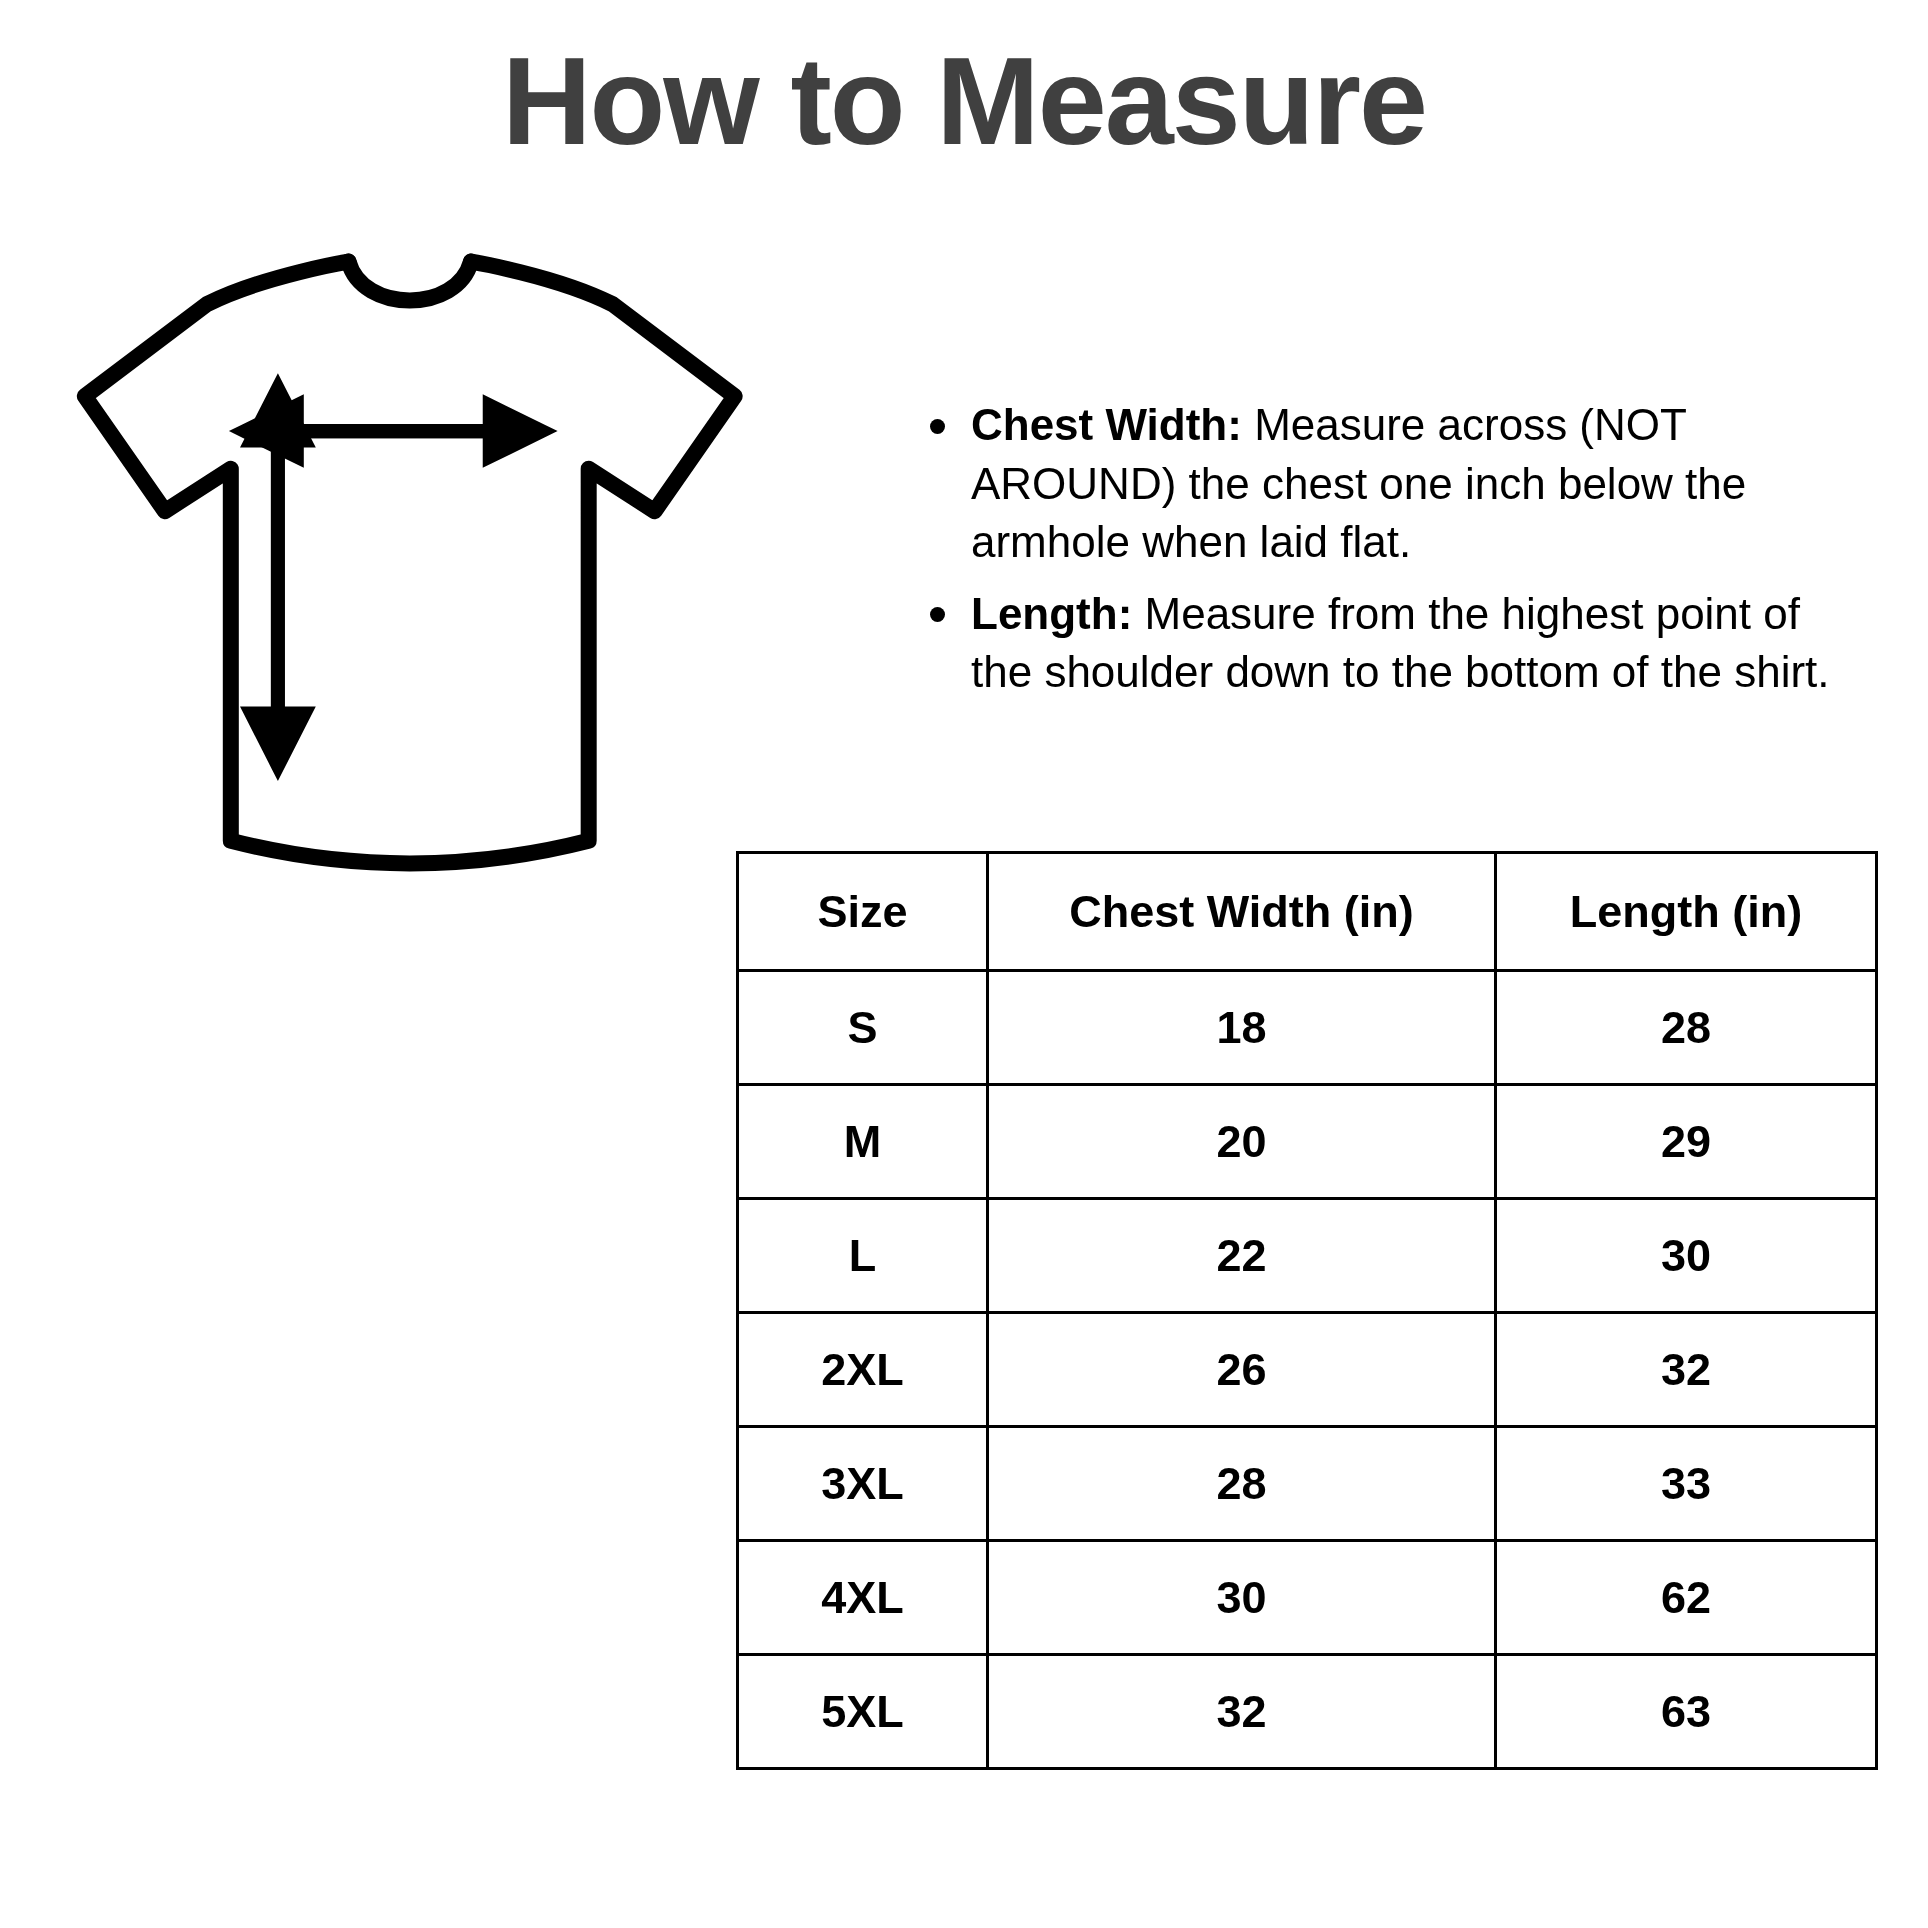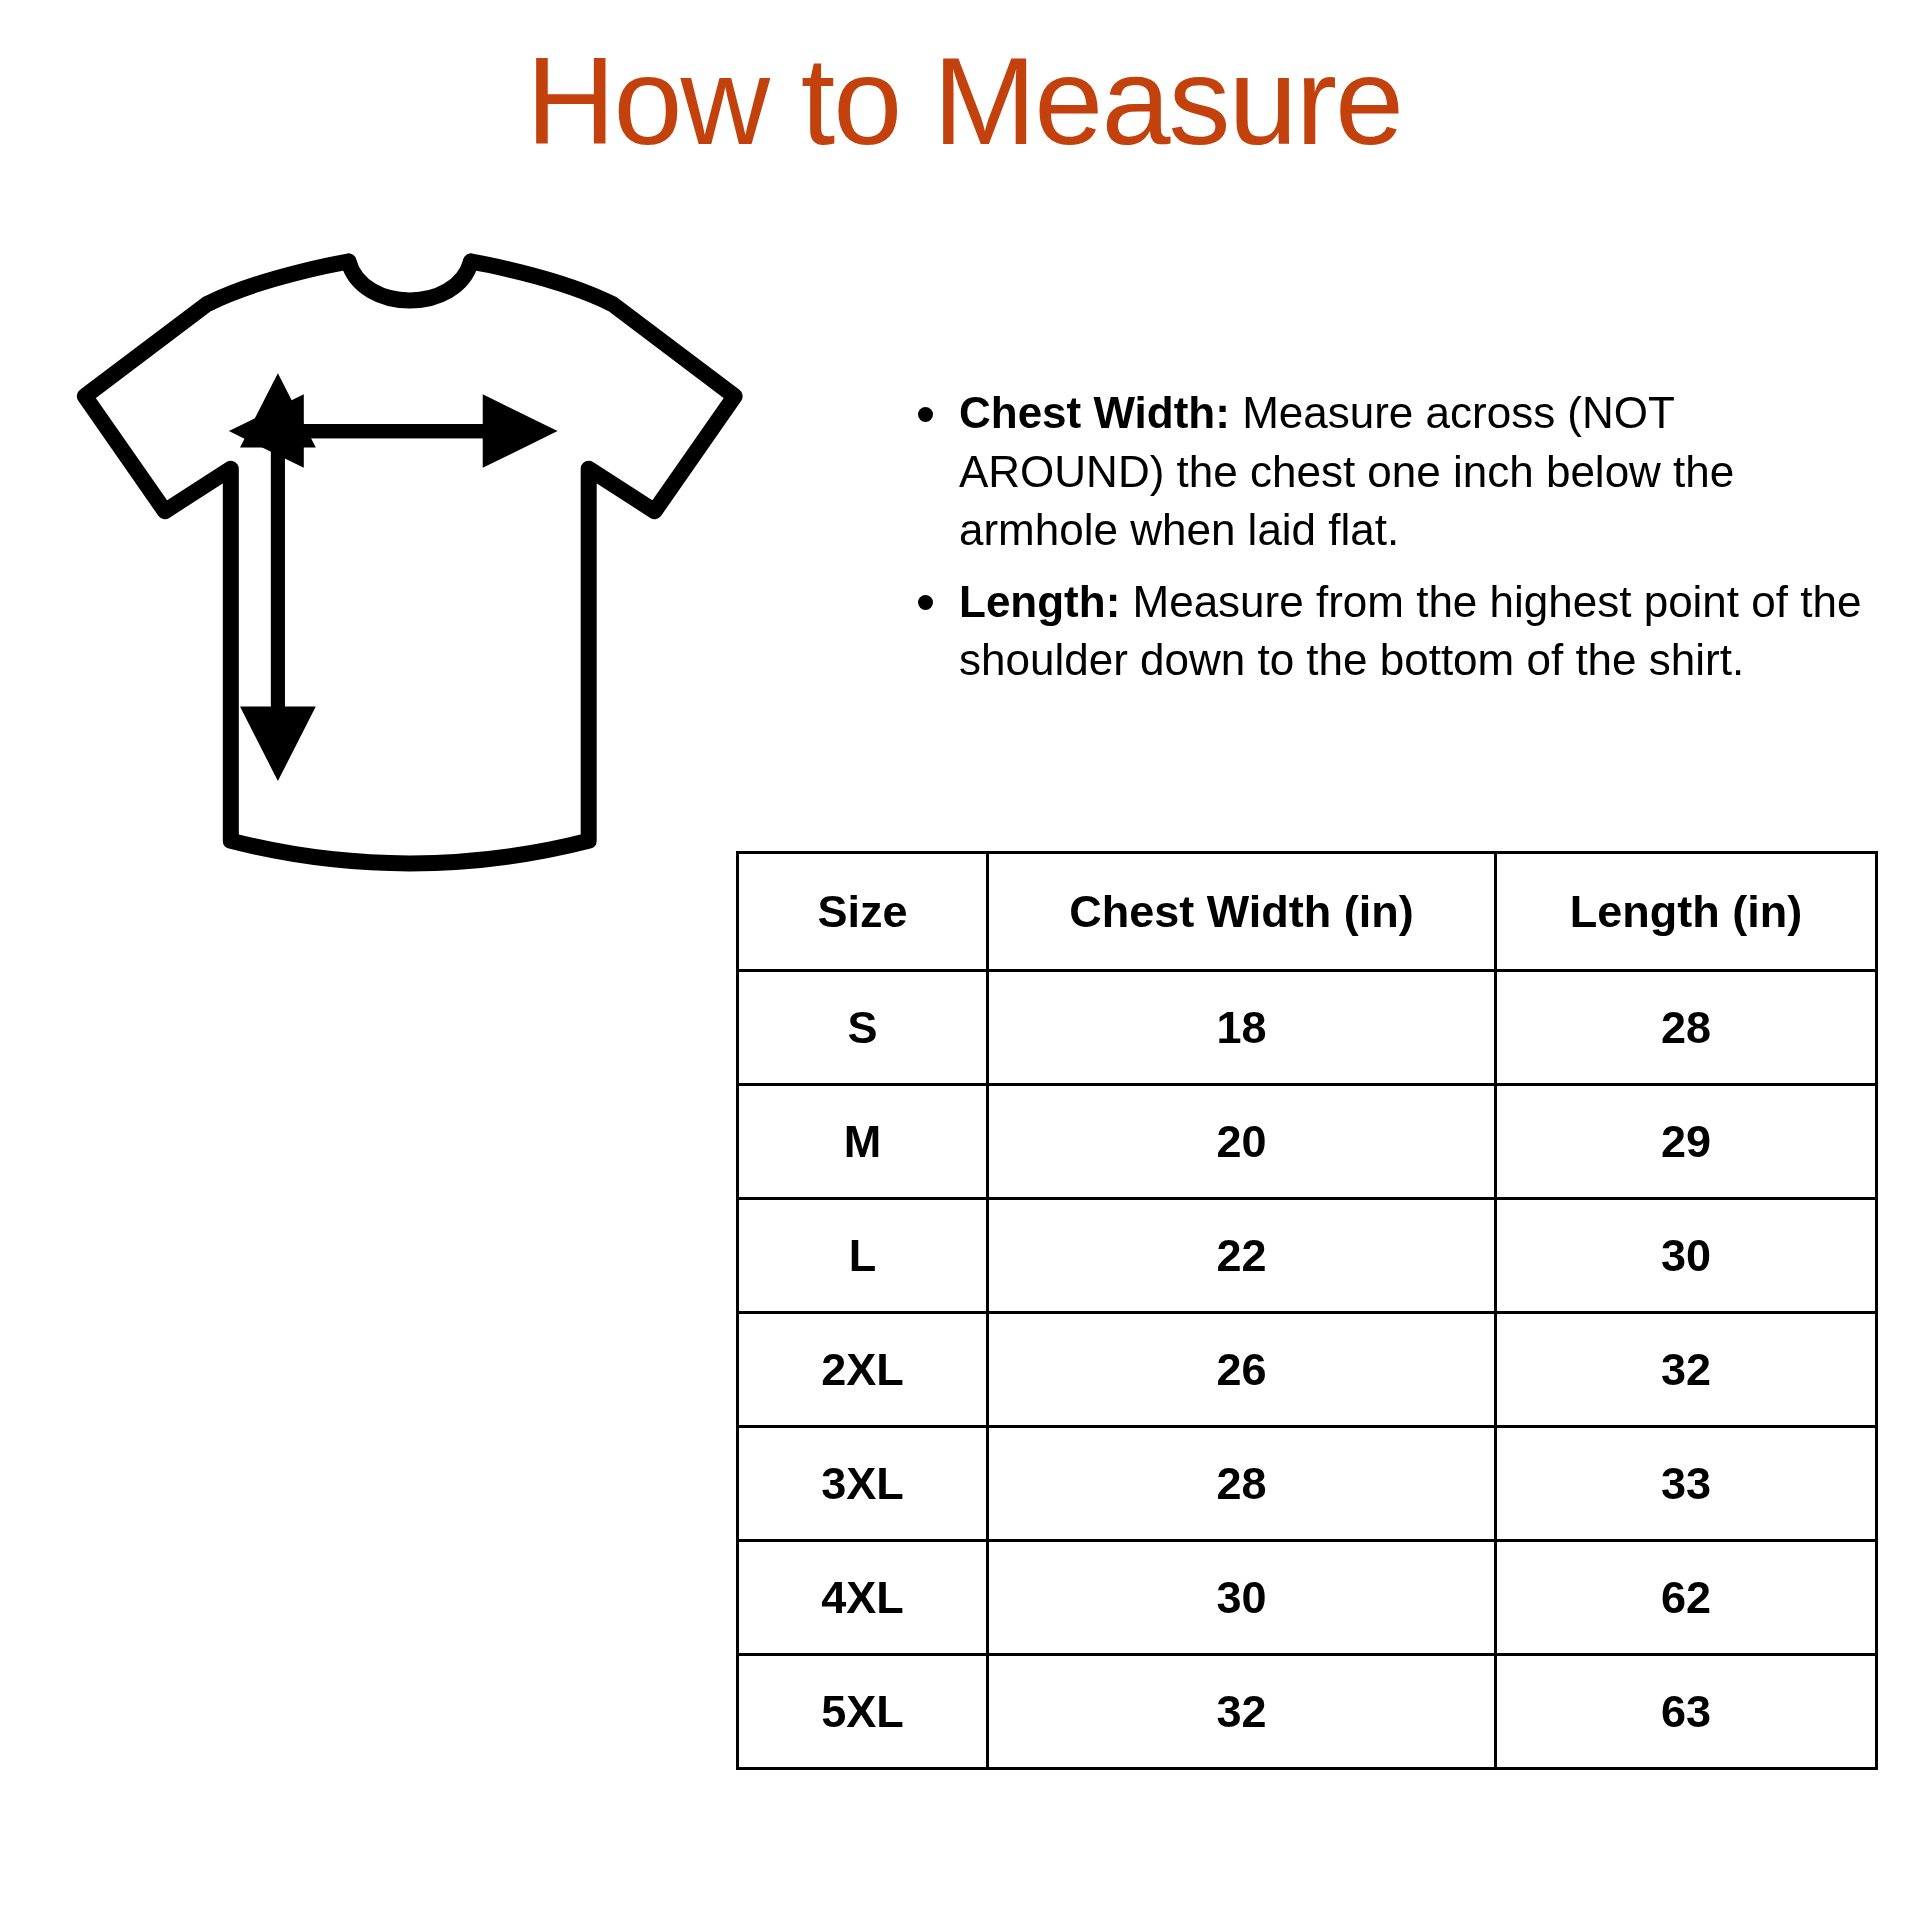--- a/index.html
+++ b/index.html
@@ -19,44 +19,44 @@
   .page {
     position: relative;
     width: 1928px;
     height: 1928px;
     box-sizing: border-box;
   }
 
   .title {
     text-align: center;
     font-size: 124px;
-    font-weight: 400;
+    font-weight: 700;
     letter-spacing: -1.9px;
     line-height: 1.05;
     margin: 36px 0 0 0;
-    color: #c2410c;
+    color: #404040;
   }
 
   .shirt-wrap {
     position: absolute;
     left: 66px;
     top: 202px;
     width: 744px;
     height: 697px;
   }
 
   .bullets {
     position: absolute;
     left: 904px;
     top: 348px;
     width: 970px;
   }
 
   .bullets ul {
-    margin: 0;
+    margin: 12px;
     padding: 0 0 0 55px;
     list-style: none;
   }
 
   .bullets li {
     position: relative;
     font-size: 44px;
     line-height: 1.33;
     margin-bottom: 13px;
     color: #000000;

